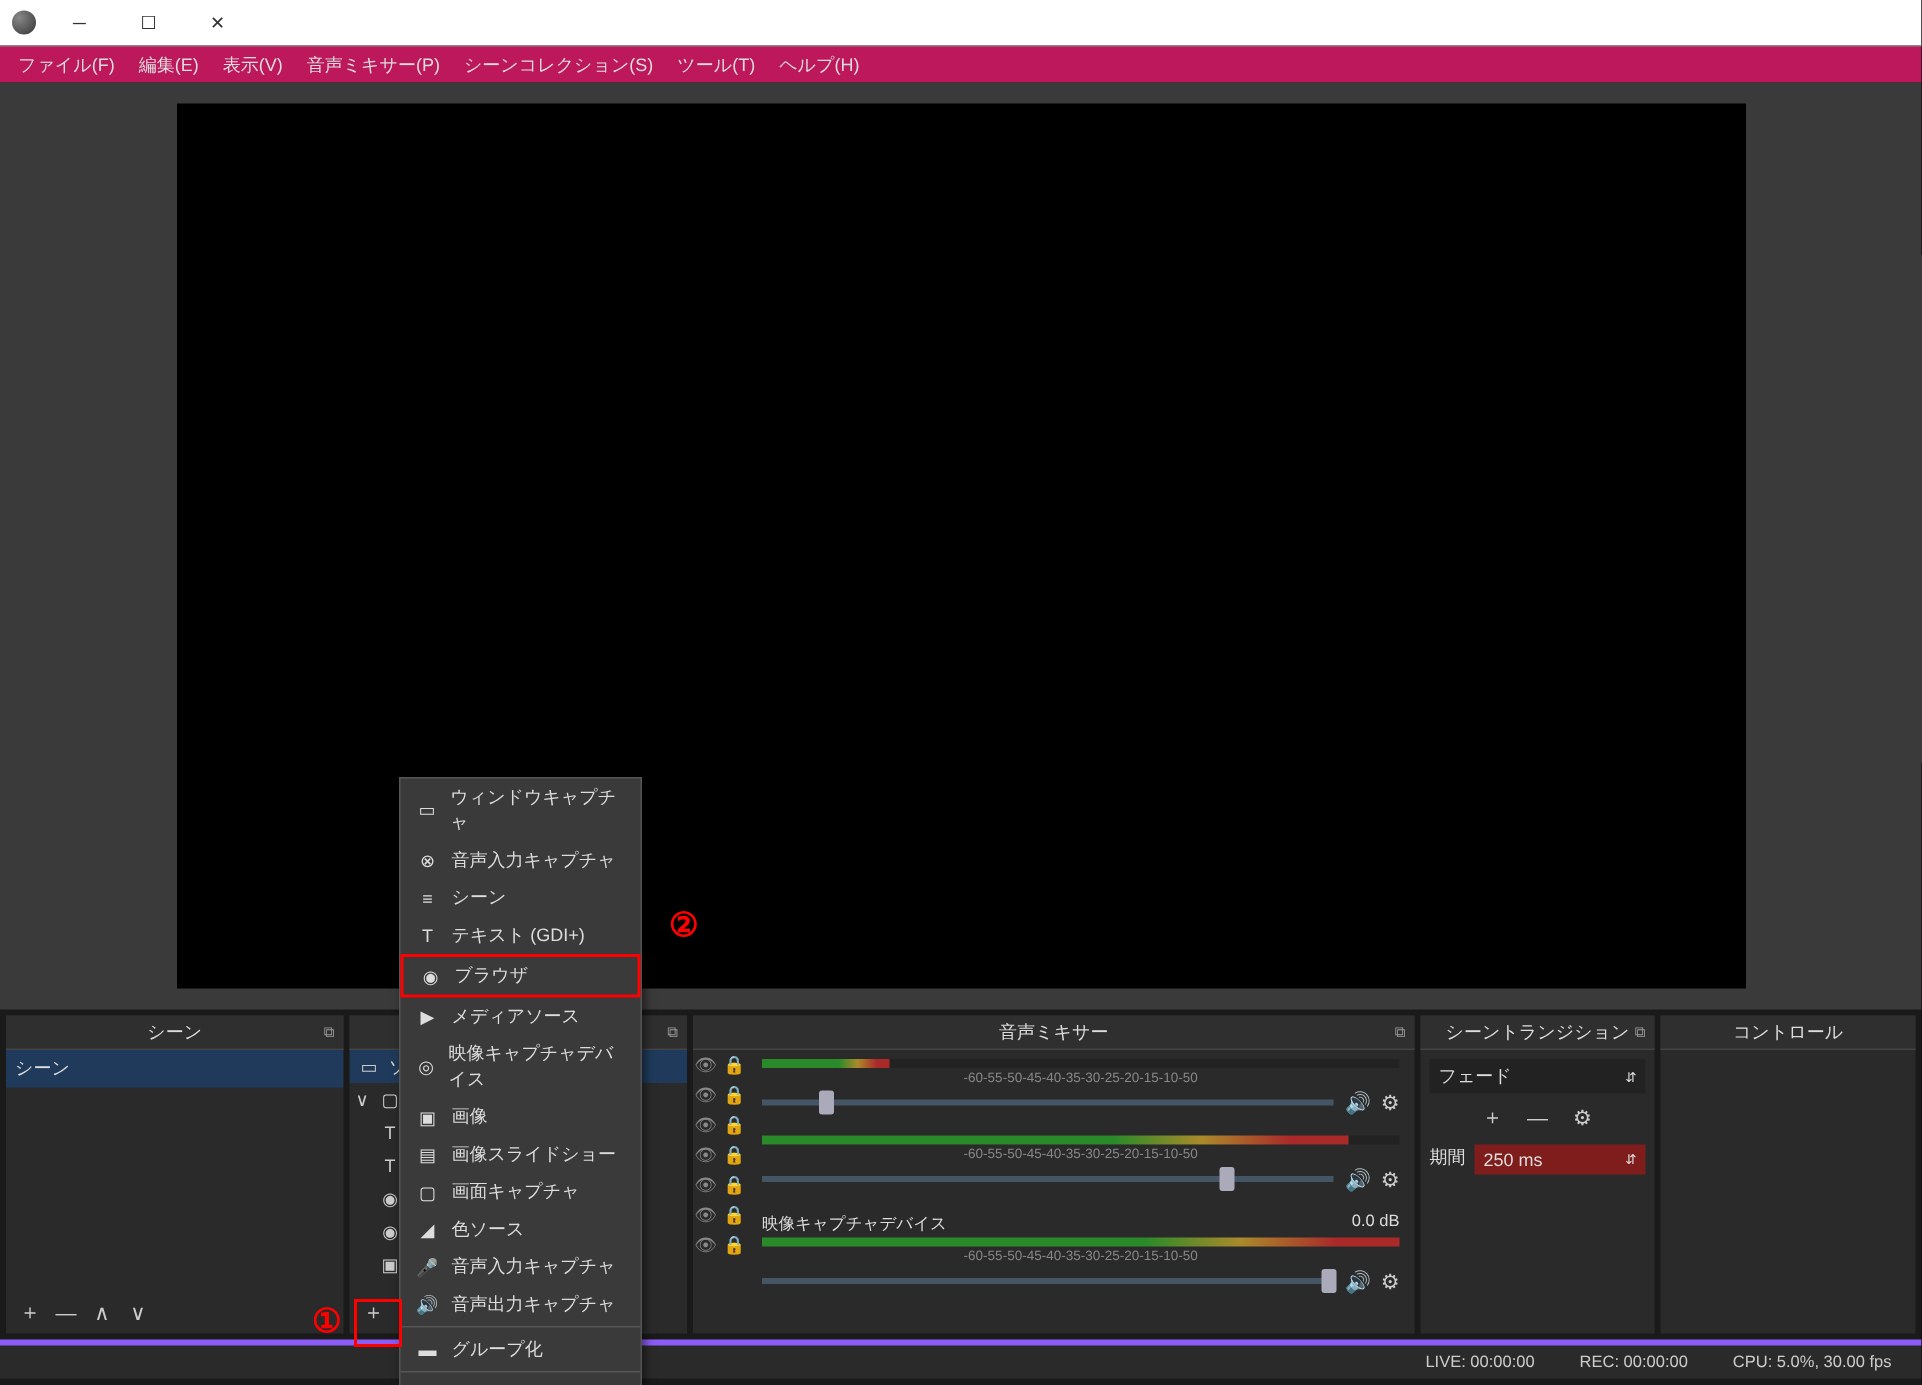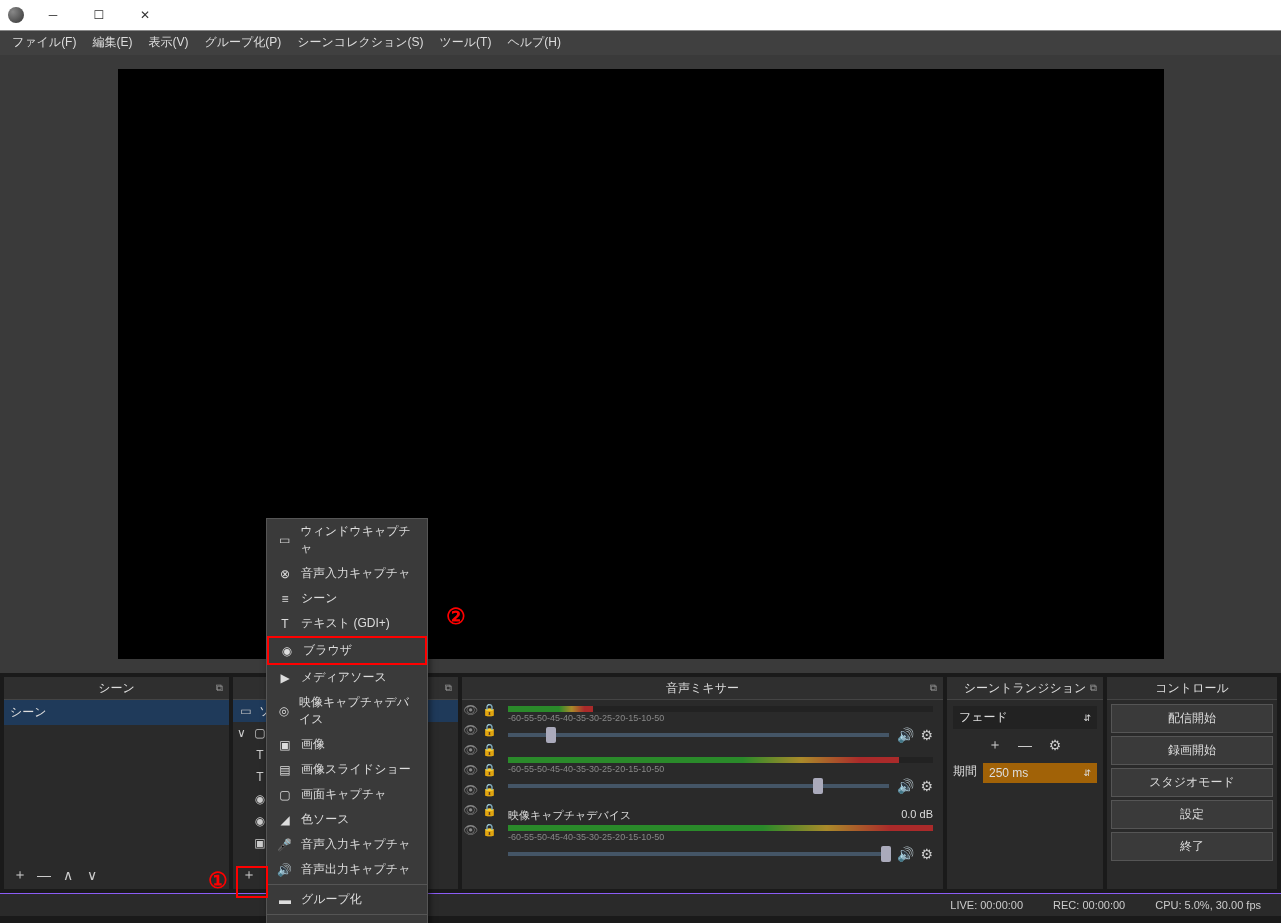--- a/index.html
+++ b/index.html
@@ -1,20 +1,20 @@
 <!DOCTYPE html>
 <html><head>
 <meta charset="utf-8">
 <style>
 html,body{margin:0;padding:0;width:1281px;height:923px;background:#1a1a1a;font-family:"Meiryo UI","Segoe UI",sans-serif;font-size:12px;color:#ddd;overflow:hidden}
 .titlebar{height:30px;background:#fff;display:flex;align-items:center;color:#000;border-bottom:1px solid #888}
 .titlebar .icon{width:16px;height:16px;margin:0 6px 0 8px;background:radial-gradient(circle at 30% 30%,#888,#333);border-radius:50%}
 .titlebar .title{flex:1}
 .winbtn{width:46px;height:30px;display:flex;align-items:center;justify-content:center;color:#333;font-size:12px;font-family:sans-serif}
-.menubar{height:24px;background:#404040;display:flex;align-items:flex-start;padding:0 4px;font-size:12px}
+.menubar{height:24px;background:#be185d;display:flex;align-items:center;padding:0 4px;font-size:12px}
 .menubar span{padding:3px 8px;cursor:pointer}
 .preview-area{height:618px;background:#3a3a3a;display:flex;align-items:center;justify-content:center;position:relative}
 .preview{background:#000;width:1046px;height:590px}
 .panels{height:212px;display:flex;gap:4px;padding:4px}
 .panel{background:#2a2a2a;display:flex;flex-direction:column}
 .panel-header{height:22px;background:#2f2f2f;display:flex;align-items:center;justify-content:center;position:relative;font-size:12px;border-bottom:1px solid #444}
 .panel-header .pop{position:absolute;right:6px;font-size:10px;color:#999}
 .panel-body{flex:1;overflow:hidden;position:relative}
 .panel-footer{height:28px;display:flex;align-items:center;gap:4px;padding:0 6px}
 .iconbtn{width:20px;height:20px;display:flex;align-items:center;justify-content:center;color:#ccc;font-size:14px;cursor:pointer}
@@ -22,36 +22,36 @@
 .scenes .item{padding:4px 6px;background:#1f3a5a;font-size:12px}
 .sources{width:225px}
 .src-row{height:22px;display:flex;align-items:center;gap:4px;padding:0 4px;font-size:12px}
 .src-icon{width:18px;display:flex;justify-content:center;color:#ccc}
 .mixer{flex:1}
 .mixer-body{padding:6px 10px}
 .mixer-row{margin-bottom:14px}
 .mixer-top{display:flex;justify-content:space-between;font-size:11px;margin-bottom:2px}
 .meter{height:6px;background:#222;position:relative;margin-bottom:1px}
 .meter-fill{height:100%;background:linear-gradient(to right,#2a8a2a 0%,#2a8a2a 60%,#aa8a2a 75%,#aa2a2a 90%)}
-.ticks{display:flex;justify-content:flex-start;font-size:9px;color:#888;margin-bottom:4px}
+.ticks{display:flex;justify-content:center;font-size:9px;color:#888;margin-bottom:4px}
 .slider-row{display:flex;align-items:center;gap:8px}
 .slider{flex:1;height:4px;background:#456;position:relative}
 .thumb{width:10px;height:16px;background:#aab;position:absolute;top:-6px;border-radius:2px}
 .mixer-icons{display:flex;gap:6px;font-size:14px;color:#ccc}
 .vlrow{height:20px;display:flex;align-items:center;justify-content:center;color:#888;font-size:12px}
 .trans{width:156px}
 .trans-body{padding:6px}
 .trans-select{display:flex;align-items:center;background:#222;padding:3px 6px;margin-bottom:6px;font-size:12px}
 .trans-btns{display:flex;justify-content:center;gap:10px;margin-bottom:8px}
 .trans-dur{display:flex;align-items:flex-start;gap:6px;font-size:12px}
-.trans-dur .spin{flex:1;background:#a16207;padding:3px 6px;display:flex;justify-content:space-between;align-items:center}
+.trans-dur .spin{flex:1;background:#7f1d1d;padding:3px 6px;display:flex;justify-content:space-between;align-items:center}
 .controls{width:170px}
 .controls-body{display:flex;flex-direction:column;gap:3px;padding:4px}
 .ctrl-btn{background:#3a3a3a;padding:5px;text-align:center;font-size:12px;border:1px solid #555;cursor:pointer}
-.statusbar{height:22px;background:#2a2a2a;display:flex;align-items:center;justify-content:flex-end;gap:30px;padding:0 20px;font-size:11px;color:#ccc;border-top:1px solid #8b5cf6}
+.statusbar{height:22px;background:#2a2a2a;display:flex;align-items:center;justify-content:flex-end;gap:30px;padding:0 20px;font-size:11px;color:#ccc;border-top:4px solid #8b5cf6}
 .context-menu{position:absolute;background:#3a3a3a;border:1px solid #555;width:160px;z-index:100;box-shadow:2px 2px 6px rgba(0,0,0,.5)}
 .cm-item{display:flex;align-items:center;gap:8px;padding:4px 10px;font-size:12px;cursor:pointer}
 .cm-icon{width:16px;text-align:center;font-size:12px}
 .cm-hl{border:2px solid red}
 .annot{position:absolute;color:red;font-size:22px;font-weight:bold;z-index:200}
 .hl-box{position:absolute;border:2px solid red;z-index:200}
 .sep{height:1px;background:#555;margin:2px 0}
 </style>
 </head>
 <body>
@@ -60,21 +60,21 @@
   <div class="icon"></div>
   <div class="winbtn">─</div>
   <div class="winbtn">☐</div>
   <div class="winbtn">✕</div>
 </div>
 
 <div class="menubar">
   <span>ファイル(F)</span>
   <span>編集(E)</span>
   <span>表示(V)</span>
-  <span>グループ化(P)</span>
+  <span>音声ミキサー(P)</span>
   <span>シーンコレクション(S)</span>
   <span>ツール(T)</span>
   <span>ヘルプ(H)</span>
 </div>
 
 <div class="preview-area">
   <div class="preview"></div>
 </div>
 
 <div class="panels">
@@ -289,27 +289,20 @@
           <span style="font-size:9px">⇵</span>
         </div>
       </div>
     </div>
   </div>
 
   <div class="panel controls">
     <div class="panel-header">
       <span>コントロール</span>
     </div>
-    <div class="controls-body">
-      <div class="ctrl-btn">配信開始</div>
-      <div class="ctrl-btn">録画開始</div>
-      <div class="ctrl-btn">スタジオモード</div>
-      <div class="ctrl-btn">設定</div>
-      <div class="ctrl-btn">終了</div>
-    </div>
   </div>
 
 </div>
 
 <div class="statusbar">
   <span>LIVE: 00:00:00</span>
   <span>REC: 00:00:00</span>
   <span>CPU: 5.0%, 30.00 fps</span>
 </div>
 

